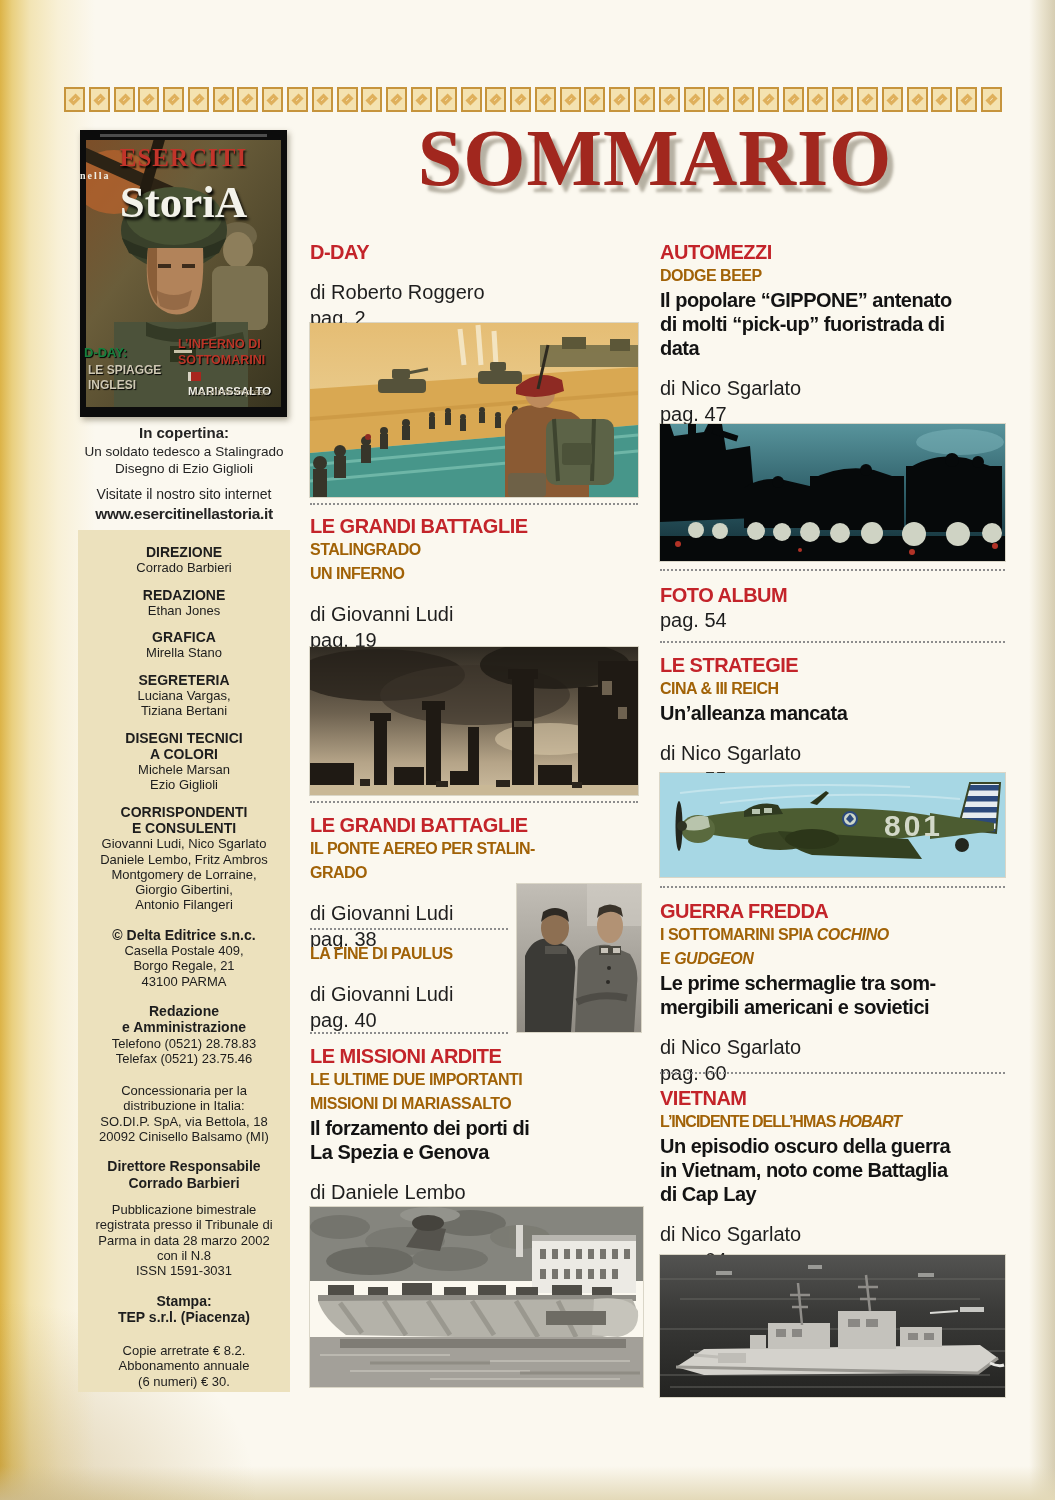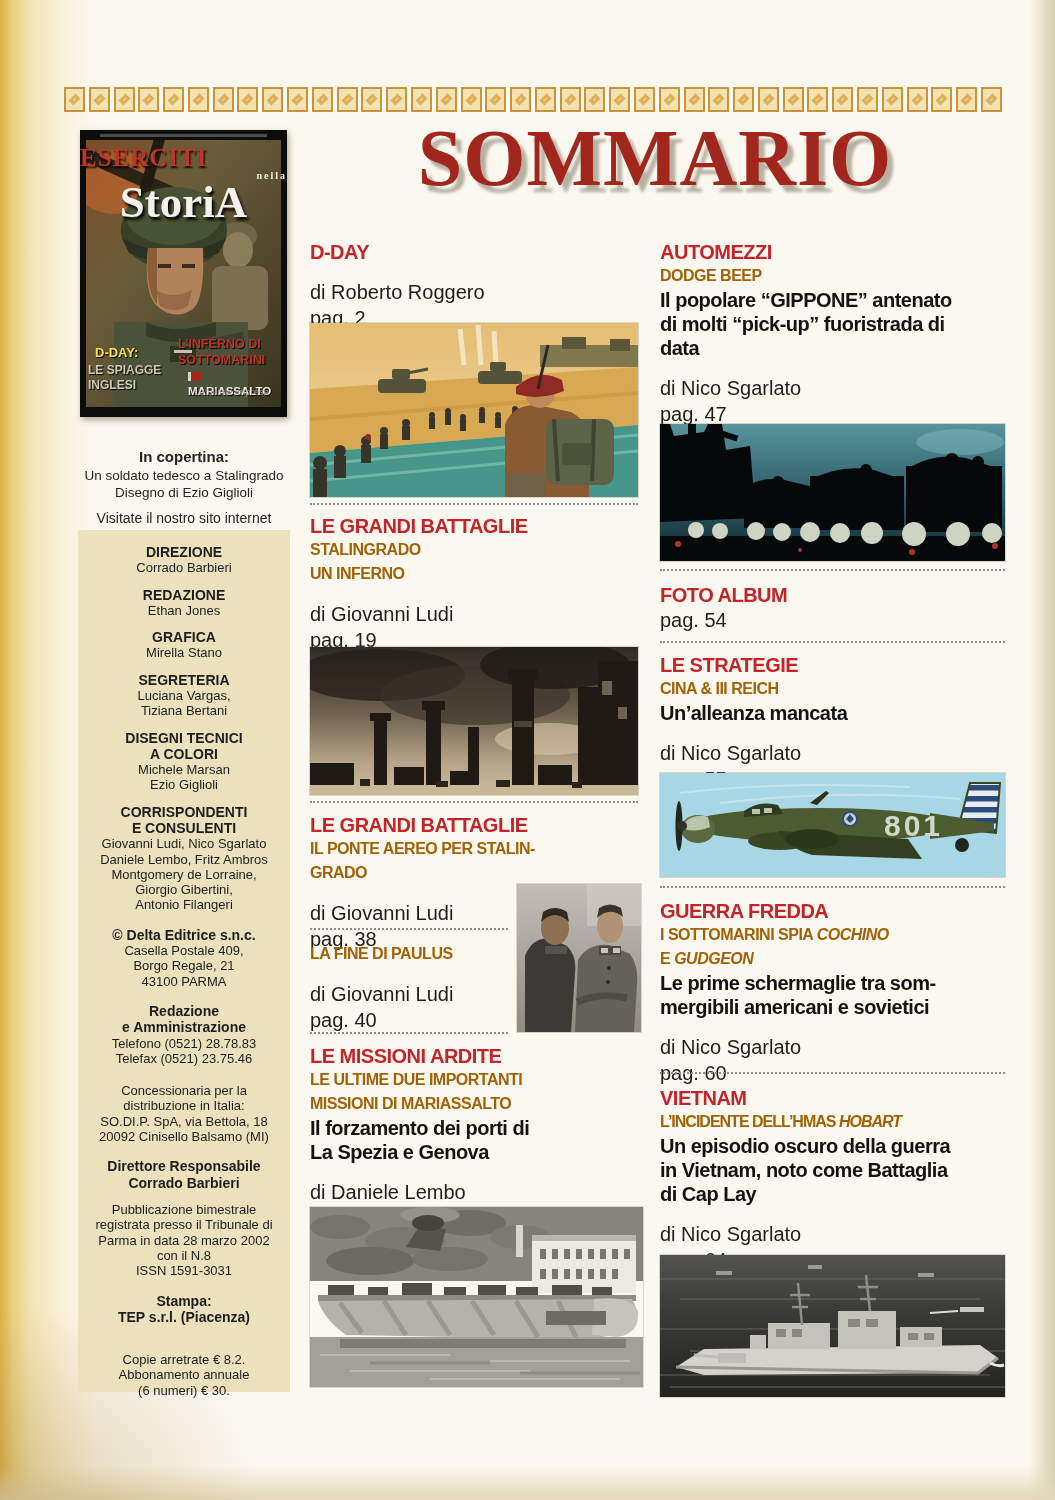--- a/index.html
+++ b/index.html
@@ -22,35 +22,35 @@
   .orn::after{content:"";position:absolute;inset:8px;background:#f7ecd0;transform:rotate(45deg) scale(.7)}
 
   .sommario{position:absolute;left:305px;top:118px;width:700px;text-align:center;
     font-family:"Liberation Serif","DejaVu Serif",serif;font-weight:bold;font-size:80px;line-height:1;
     color:#a1271e;letter-spacing:1px;text-shadow:6px 7px 3px rgba(125,118,100,.55)}
 
   
   .cover{position:absolute;left:80px;top:130px;width:207px;height:287px;background:#0c0c0c;box-shadow:2px 3px 6px rgba(60,50,20,.4)}
   .cover svg{position:absolute;left:6px;top:10px}
   .cv-topline{position:absolute;left:20px;top:4px;width:167px;height:3px;background:#4c4c4c}
-  .cv-eserciti{position:absolute;left:0;top:14px;width:207px;text-align:left;
+  .cv-eserciti{position:absolute;left:0;top:14px;width:207px;text-align:center;
     font-family:"Liberation Serif",serif;font-weight:bold;font-size:25px;color:#c2342a;letter-spacing:1px;text-shadow:1px 2px 2px #000}
-  .cv-nella{position:absolute;left:0;top:40px;width:207px;text-align:right;
+  .cv-nella{position:absolute;left:0;top:40px;width:207px;text-align:left;
     font-family:"Liberation Serif",serif;font-weight:bold;font-size:10px;color:#efefe6;letter-spacing:2px}
   .cv-storia{position:absolute;left:0;top:46px;width:207px;text-align:center;
     font-family:"Liberation Serif",serif;font-weight:bold;font-size:45px;color:#f3f2ea;letter-spacing:0;text-shadow:2px 3px 3px #000}
   .cv-line{position:absolute;white-space:pre-line;font-weight:bold;line-height:1.25}
-  .cv-dday{left:15px;top:215px;font-size:13px;color:#fde047;text-shadow:1px 1px 1px #000}
+  .cv-dday{left:4px;top:215px;font-size:13px;color:#15803d;text-shadow:1px 1px 1px #000}
   .cv-spiagge{left:8px;top:233px;font-size:12px;color:#cfc8b4;text-shadow:1px 1px 1px #000}
   .cv-inferno{left:98px;top:207px;font-size:12.5px;color:#bb3527;text-shadow:1px 1px 1px #000}
   .cv-marias{left:108px;top:240px;font-size:11.5px;color:#f0efe6;text-shadow:1px 1px 1px #000}
   .cv-marias .flag{display:inline-block;width:13px;height:9px;background:#a8251d;border-left:3px solid #d8d4c4;margin-right:3px}
   .cv-ultime{left:114px;top:256px;font-size:9.5px;color:#a59c84;font-weight:normal}
 
-  .copertina{position:absolute;left:66px;top:448px;width:236px;text-align:center;color:#242424;
+  .copertina{position:absolute;left:66px;top:424px;width:236px;text-align:center;color:#242424;
     font-size:13.5px;line-height:1.26}
   .copertina .lbl{font-weight:bold;font-size:15px}
   .copertina .txt{white-space:pre-line}
   .copertina .visit{margin-top:9px;font-size:14px}
   .copertina .site{font-weight:bold;font-size:15.5px;letter-spacing:-.3px}
 
   .tanbox{position:absolute;left:78px;top:530px;width:212px;height:862px;background:#ece1bd;
     padding:12px 4px 0 4px;text-align:center;color:#1d1d1d;font-size:13px;line-height:1.18}
   .tanbox .role{font-weight:bold;font-size:14px;margin-top:11px;white-space:pre-line;line-height:1.16}
   .tanbox .names{white-space:pre-line}
@@ -239,21 +239,21 @@
 20092 Cinisello Balsamo (MI)</div>
     <div class="ihead">Direttore Responsabile
 Corrado Barbieri</div>
     <div class="itext" style="margin-top:11px">Pubblicazione bimestrale
 registrata presso il Tribunale di
 Parma in data 28 marzo 2002
 con il N.8</div>
     <div class="itext" style="">ISSN 1591-3031</div>
     <div class="ihead">Stampa:
 TEP s.r.l. (Piacenza)</div>
-    <div class="itext" style="margin-top:27px">Copie arretrate  € 8.2.
+    <div class="itext" style="margin-top:18px">Copie arretrate  € 8.2.
 Abbonamento annuale
 (6 numeri) €  30.</div>
   </div>
 
   <div class="art" id="a-dday">
     <div class="cat">D-DAY</div>
     <div class="by">di Roberto Roggero</div>
     <div class="pg">pag. 2</div>
   </div>
 

